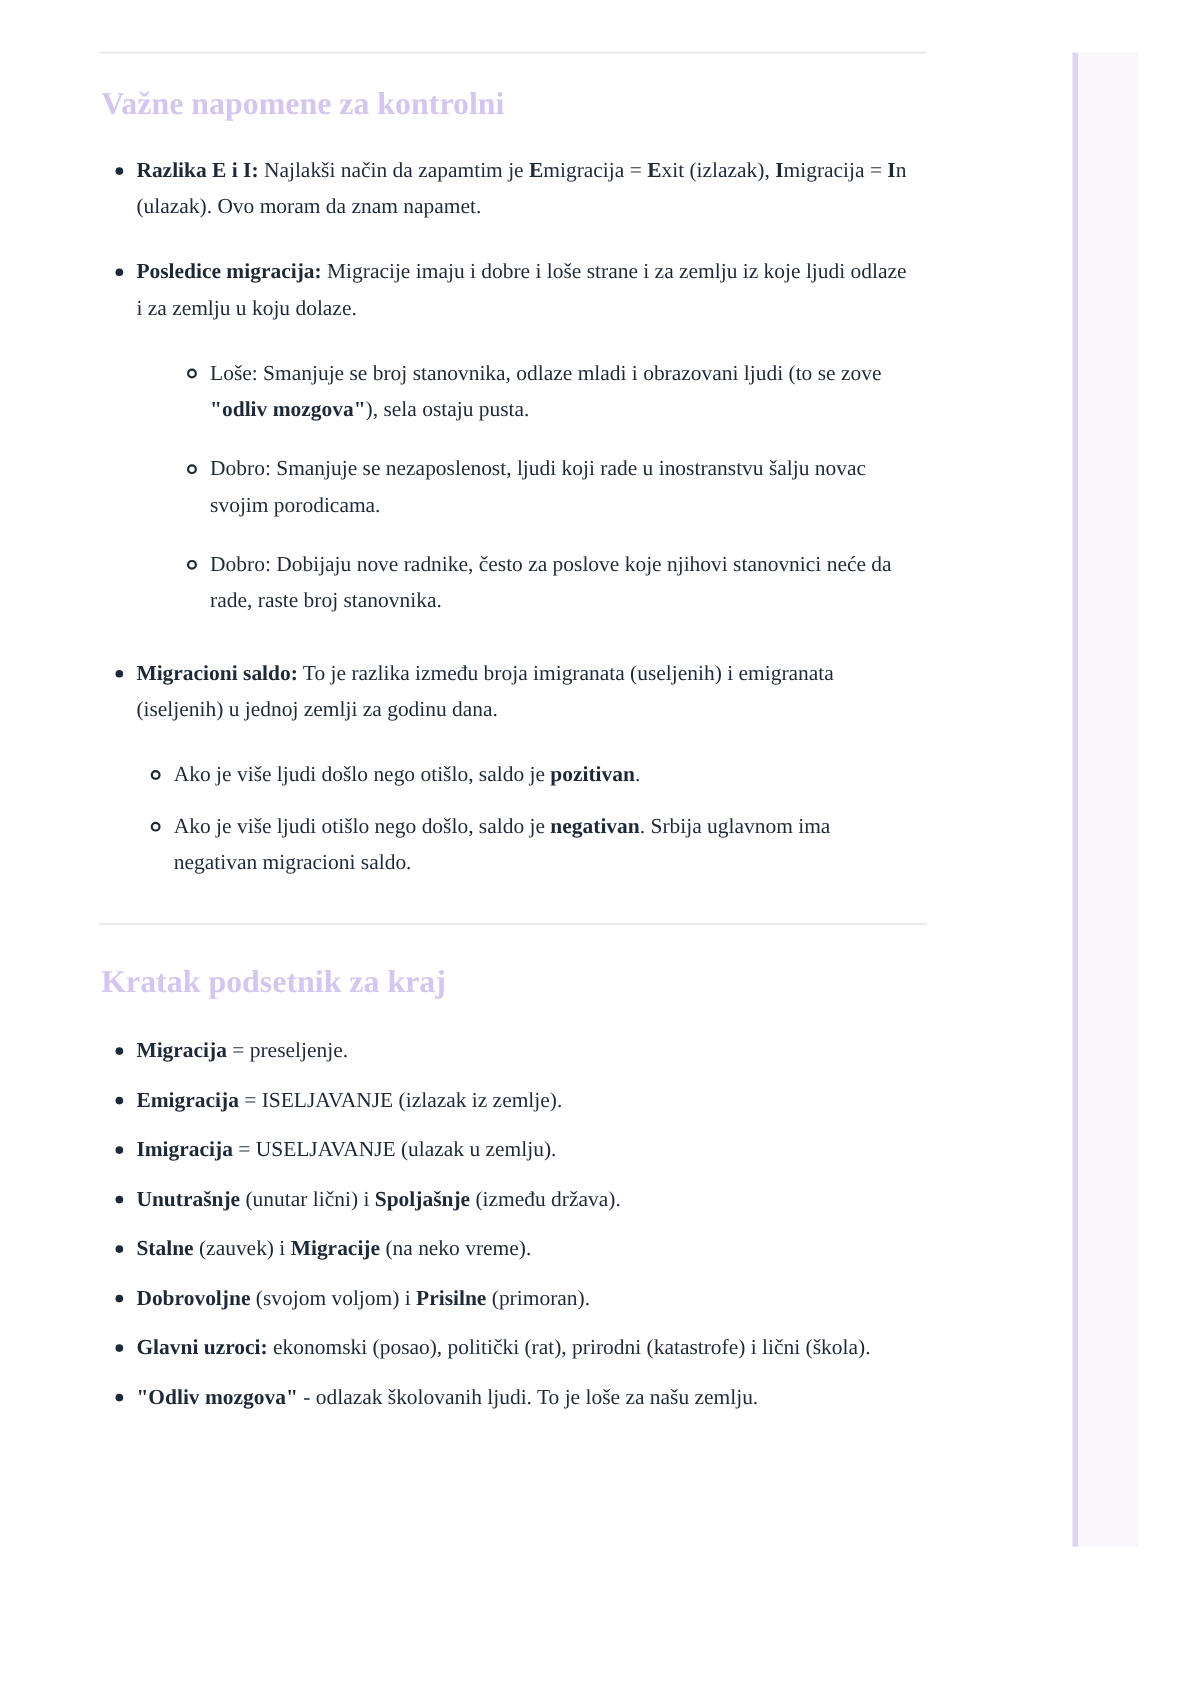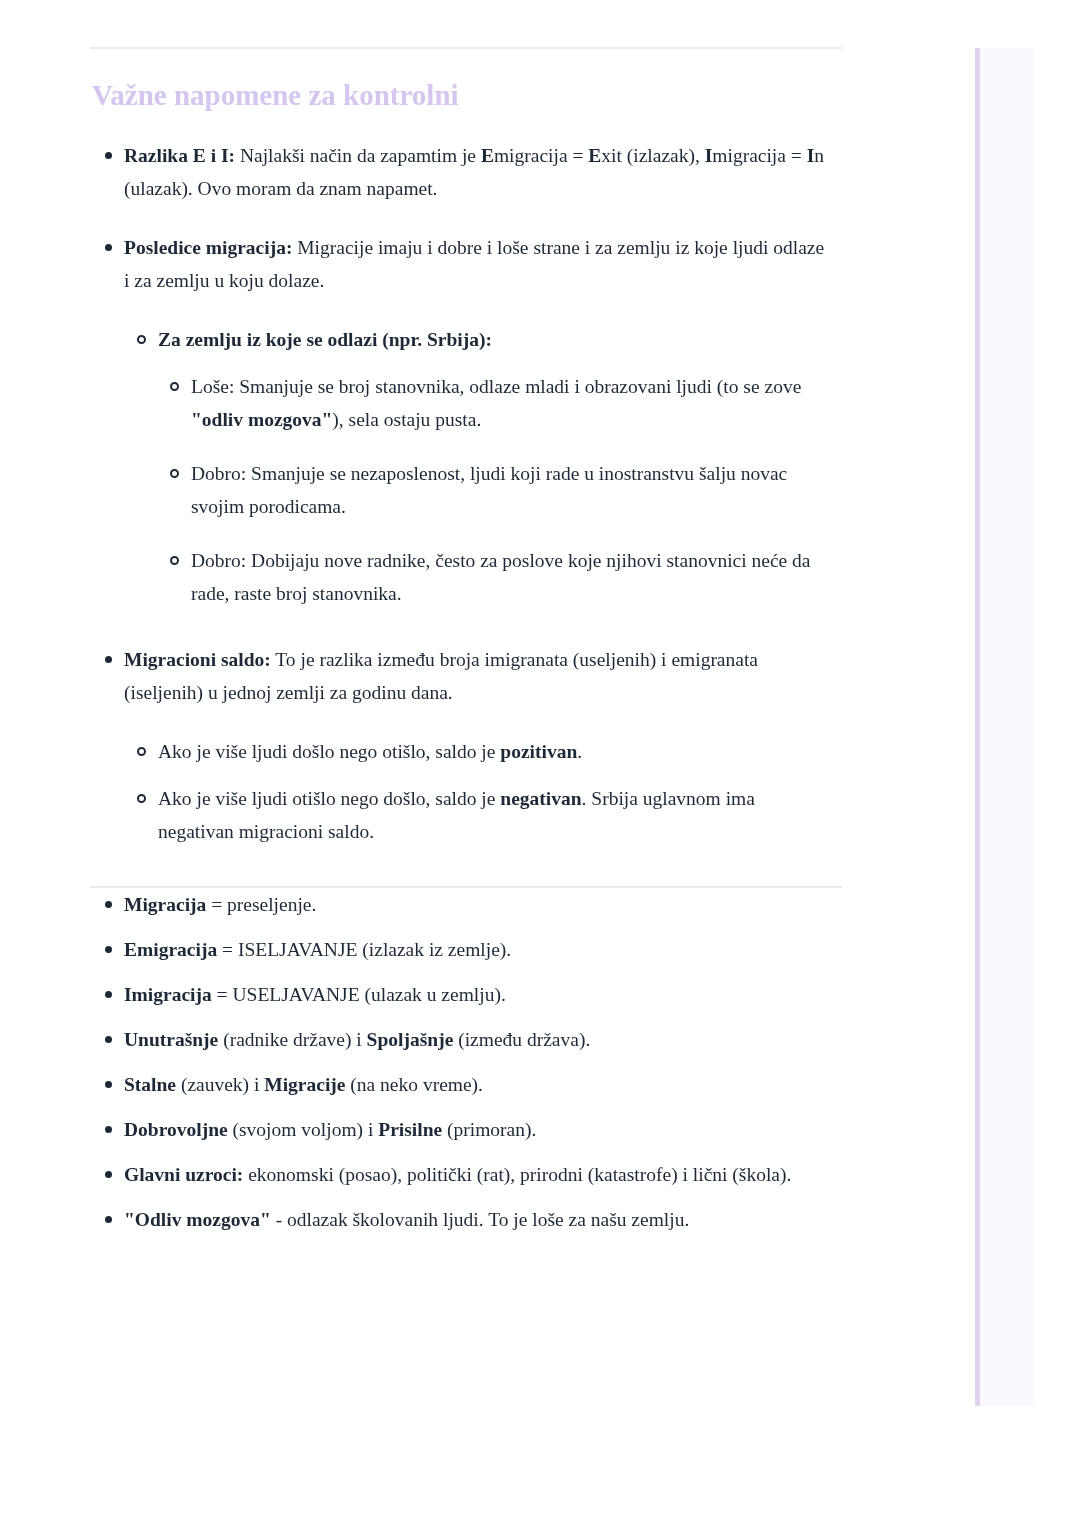--- a/index.html
+++ b/index.html
@@ -103,24 +103,20 @@
 
     <div class="list">
         <div class="item lvl1">
           <span class="marker dot"></span>
           <div class="itext"><span class="b">Razlika E i I:</span><span> Najlakši način da zapamtim je </span><span class="b">E</span><span>migracija = </span><span class="b">E</span><span>xit (izlazak), </span><span class="b">I</span><span>migracija = </span><span class="b">I</span><span>n (ulazak). Ovo moram da znam napamet.</span></div>
         </div>
         <div class="item lvl1">
           <span class="marker dot"></span>
           <div class="itext"><span class="b">Posledice migracija:</span><span> Migracije imaju i dobre i loše strane i za zemlju iz koje ljudi odlaze i za zemlju u koju dolaze.</span></div>
         </div>
-        <div class="item lvl2">
-          <span class="marker ring"></span>
-          <div class="itext"><span class="b">Za zemlju iz koje se odlazi (npr. Srbija):</span></div>
-        </div>
         <div class="item lvl3">
           <span class="marker ring"></span>
           <div class="itext"><span>Loše: Smanjuje se broj stanovnika, odlaze mladi i obrazovani ljudi (to se zove </span><span class="b">"odliv mozgova"</span><span>), sela ostaju pusta.</span></div>
         </div>
         <div class="item lvl3">
           <span class="marker ring"></span>
           <div class="itext"><span>Dobro: Smanjuje se nezaposlenost, ljudi koji rade u inostranstvu šalju novac svojim porodicama.</span></div>
         </div>
         <div class="item lvl3">
           <span class="marker ring"></span>
@@ -135,37 +131,38 @@
           <div class="itext"><span>Ako je više ljudi došlo nego otišlo, saldo je </span><span class="b">pozitivan</span><span>.</span></div>
         </div>
         <div class="item lvl2">
           <span class="marker ring"></span>
           <div class="itext"><span>Ako je više ljudi otišlo nego došlo, saldo je </span><span class="b">negativan</span><span>. Srbija uglavnom ima negativan migracioni saldo.</span></div>
         </div>
       </div>
 
     <div class="divider mid"></div>
 
+    <h1 class="section-title second">Kratak podsetnik za kraj</h1>
 
     <div class="list list-compact">
         <div class="item lvl1">
           <span class="marker dot"></span>
           <div class="itext"><span class="b">Migracija</span><span> = preseljenje.</span></div>
         </div>
         <div class="item lvl1">
           <span class="marker dot"></span>
           <div class="itext"><span class="b">Emigracija</span><span> = ISELJAVANJE (izlazak iz zemlje).</span></div>
         </div>
         <div class="item lvl1">
           <span class="marker dot"></span>
           <div class="itext"><span class="b">Imigracija</span><span> = USELJAVANJE (ulazak u zemlju).</span></div>
         </div>
         <div class="item lvl1">
           <span class="marker dot"></span>
-          <div class="itext"><span class="b">Unutrašnje</span><span> (radnike države) i </span><span class="b">Spoljašnje</span><span> (između država).</span></div>
+          <div class="itext"><span class="b">Unutrašnje</span><span> (unutar lični) i </span><span class="b">Spoljašnje</span><span> (između država).</span></div>
         </div>
         <div class="item lvl1">
           <span class="marker dot"></span>
           <div class="itext"><span class="b">Stalne</span><span> (zauvek) i </span><span class="b">Migracije</span><span> (na neko vreme).</span></div>
         </div>
         <div class="item lvl1">
           <span class="marker dot"></span>
           <div class="itext"><span class="b">Dobrovoljne</span><span> (svojom voljom) i </span><span class="b">Prisilne</span><span> (primoran).</span></div>
         </div>
         <div class="item lvl1">

